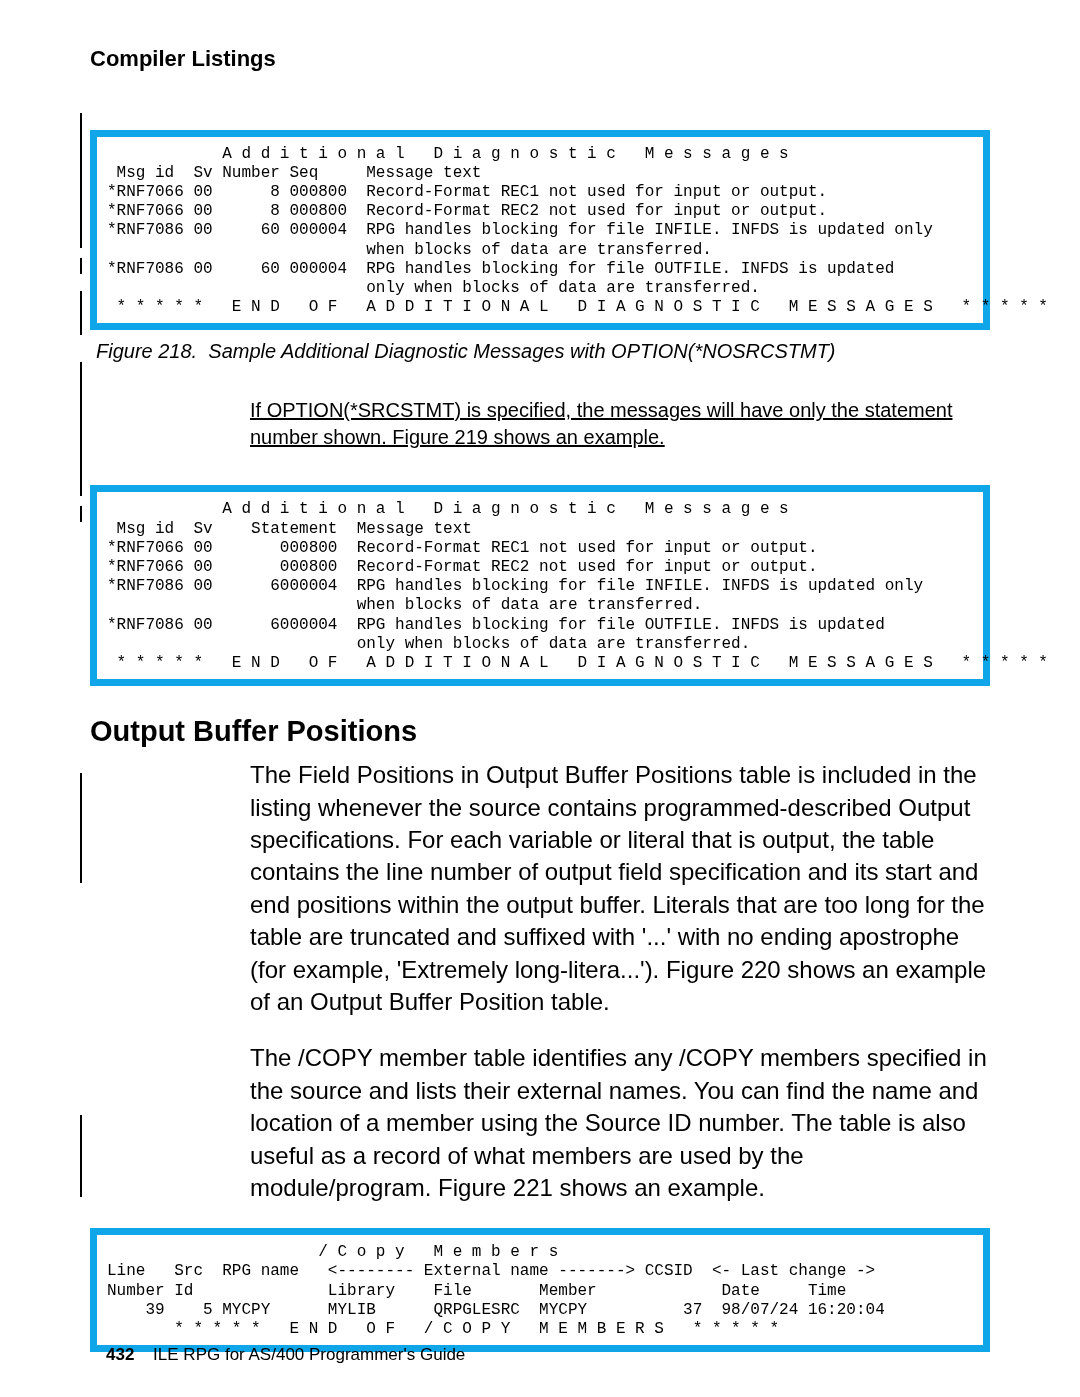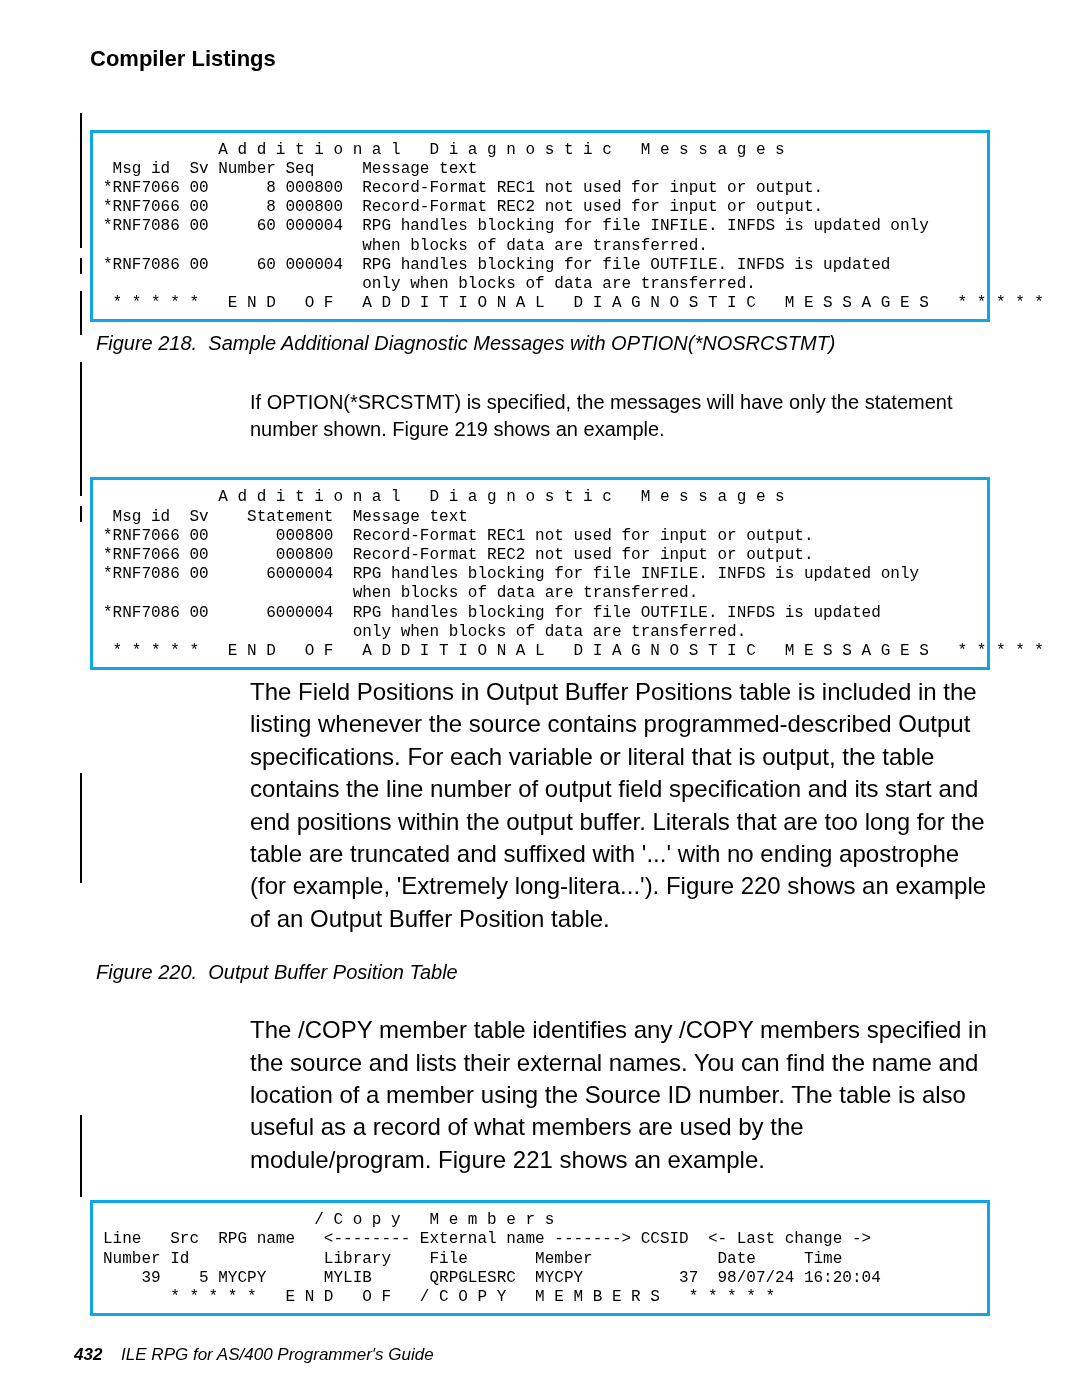--- a/index.html
+++ b/index.html
@@ -1,27 +1,27 @@
 <!DOCTYPE html>
 <html><head>
 <meta charset="utf-8">
 <style>
   @page { size: 1080px 1397px; margin: 0; }
   html, body { margin: 0; padding: 0; width: 1080px; height: 1397px; background: #fff; color: #000; }
   body { font-family: "Helvetica Neue", Arial, sans-serif; font-size: 19px; line-height: 1.35; }
   .page { position: relative; width: 1080px; height: 1397px; padding: 44px 90px 0 90px; box-sizing: border-box; }
   .running-head { font-weight: 700; font-size: 22px; margin-bottom: 56px; }
-  .listing-box { border: 3px solid #0ea5e9; padding: 8px 10px 6px 10px; margin-bottom: 6px; }
+  .listing-box { border: 7px solid #0ea5e9; padding: 8px 10px 6px 10px; margin-bottom: 6px; }
   .listing { font-family: "Courier New", Courier, monospace; font-size: 16px; white-space: pre; line-height: 1.2; }
   .fig-caption { font-style: italic; font-size: 20px; margin: 8px 0 28px 6px; }
   .body-para { margin: 0 0 0 160px; font-size: 20px; max-width: 740px; }
-  .body-para.after-cap { margin-top: 32px; margin-bottom: 34px; }
+  .body-para.after-cap { margin-top: 32px; margin-bottom: 34px; text-decoration: underline; }
   .h2 { font-size: 29px; font-weight: 700; margin: 26px 0 8px 0; }
   .body-para2 { margin: 0 0 24px 160px; font-size: 24px; max-width: 740px; }
-  .footer { position: absolute; bottom: 30px; left: 74px; font-size: 17px; font-style: italic; }
+  .footer { position: absolute; bottom: 30px; left: 106px; font-size: 17px; }
   .footer .pn { font-weight: 700; margin-right: 14px; }
   
   .bar { position: absolute; left: 80px; width: 2px; background: #000; }
 </style>
 </head>
 <body>
 
 <div class="page">
 
   <div class="bar" style="top:113px; height:135px;"></div>
@@ -54,23 +54,23 @@
  Msg id  Sv    Statement  Message text
 *RNF7066 00       000800  Record-Format REC1 not used for input or output.
 *RNF7066 00       000800  Record-Format REC2 not used for input or output.
 *RNF7086 00      6000004  RPG handles blocking for file INFILE. INFDS is updated only
                           when blocks of data are transferred.
 *RNF7086 00      6000004  RPG handles blocking for file OUTFILE. INFDS is updated
                           only when blocks of data are transferred.
  * * * * *   E N D   O F   A D D I T I O N A L   D I A G N O S T I C   M E S S A G E S   * * * * *</div>
   </div>
 
+  <div class="h2">Output Buffer Positions</div>
   <p class="body-para2">The Field Positions in Output Buffer Positions table is included in the listing whenever the source contains programmed-described Output specifications. For each variable or literal that is output, the table contains the line number of output field specification and its start and end positions within the output buffer. Literals that are too long for the table are truncated and suffixed with '...' with no ending apostrophe (for example, 'Extremely long-litera...'). Figure&nbsp;220 shows an example of an Output Buffer Position table.</p>
 
-  <div class="fig-caption">Figure&nbsp;220.&nbsp; Output Buffer Position Table</div>
 
   <p class="body-para2">The /COPY member table identifies any /COPY members specified in the source and lists their external names. You can find the name and location of a member using the Source ID number. The table is also useful as a record of what members are used by the module/program. Figure&nbsp;221 shows an example.</p>
 
   <div class="listing-box">
     <div class="listing">                      / C o p y   M e m b e r s
 Line   Src  RPG name   &lt;-------- External name -------&gt; CCSID  &lt;- Last change -&gt;
 Number Id              Library    File       Member             Date     Time
     39    5 MYCPY      MYLIB      QRPGLESRC  MYCPY          37  98/07/24 16:20:04
        * * * * *   E N D   O F   / C O P Y   M E M B E R S   * * * * *</div>
   </div>

